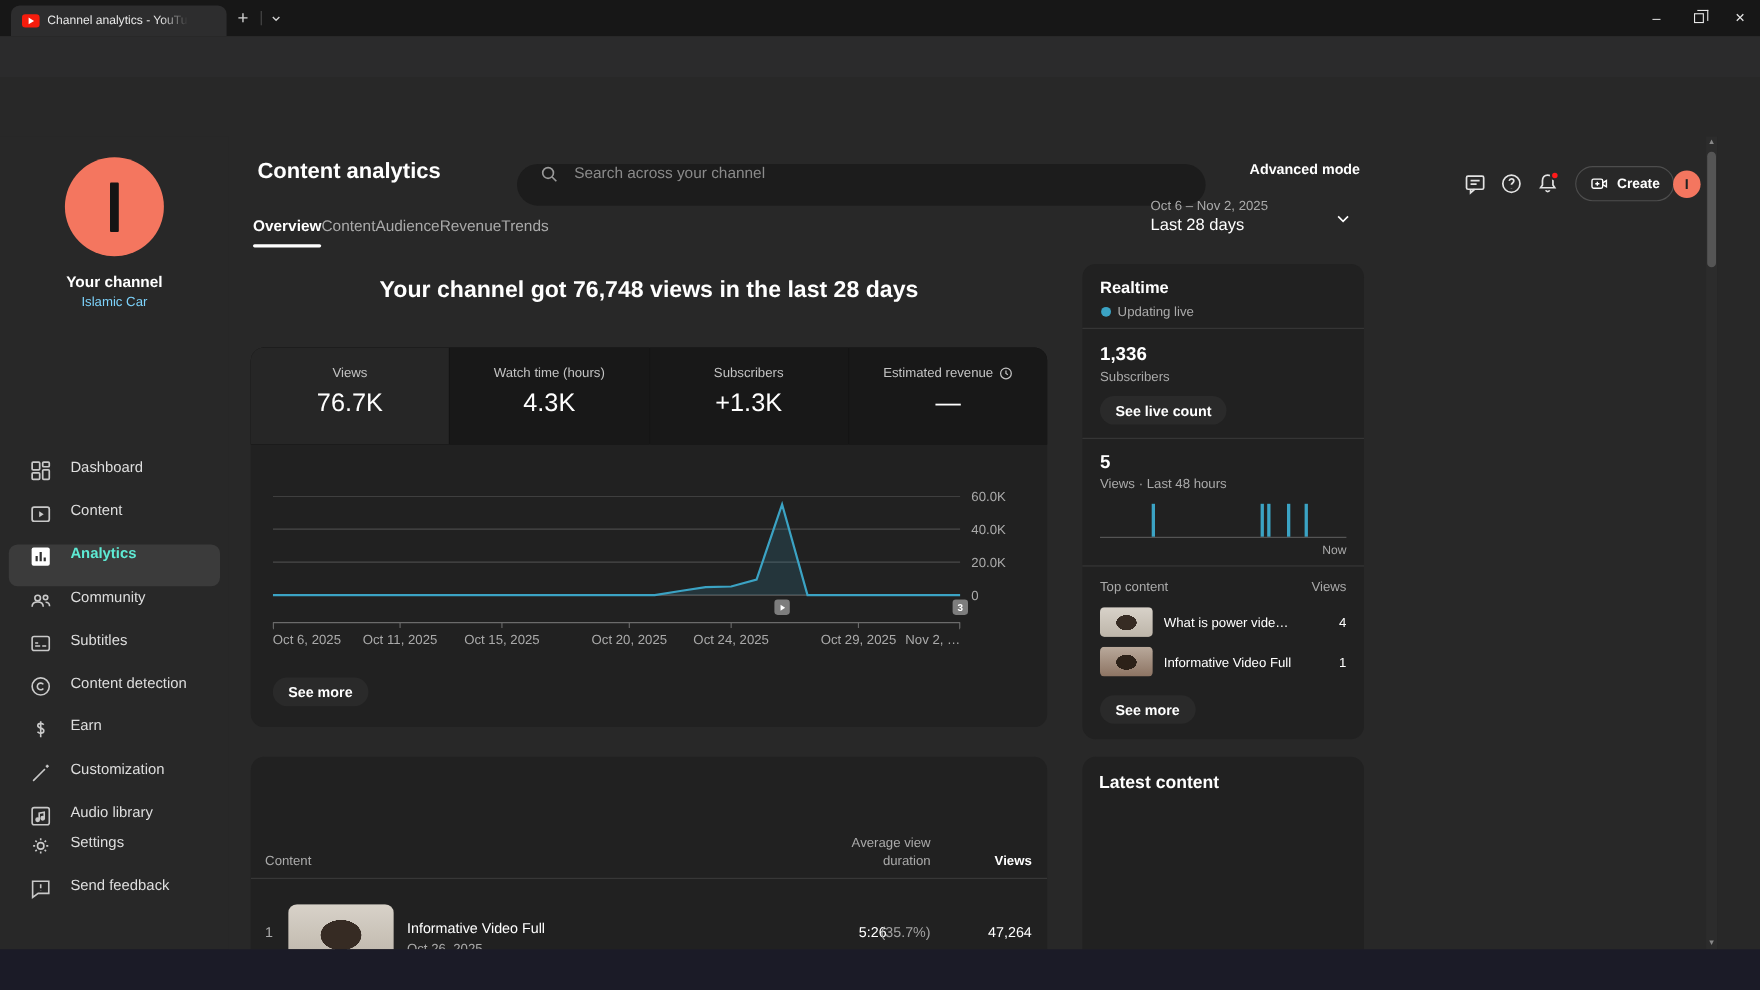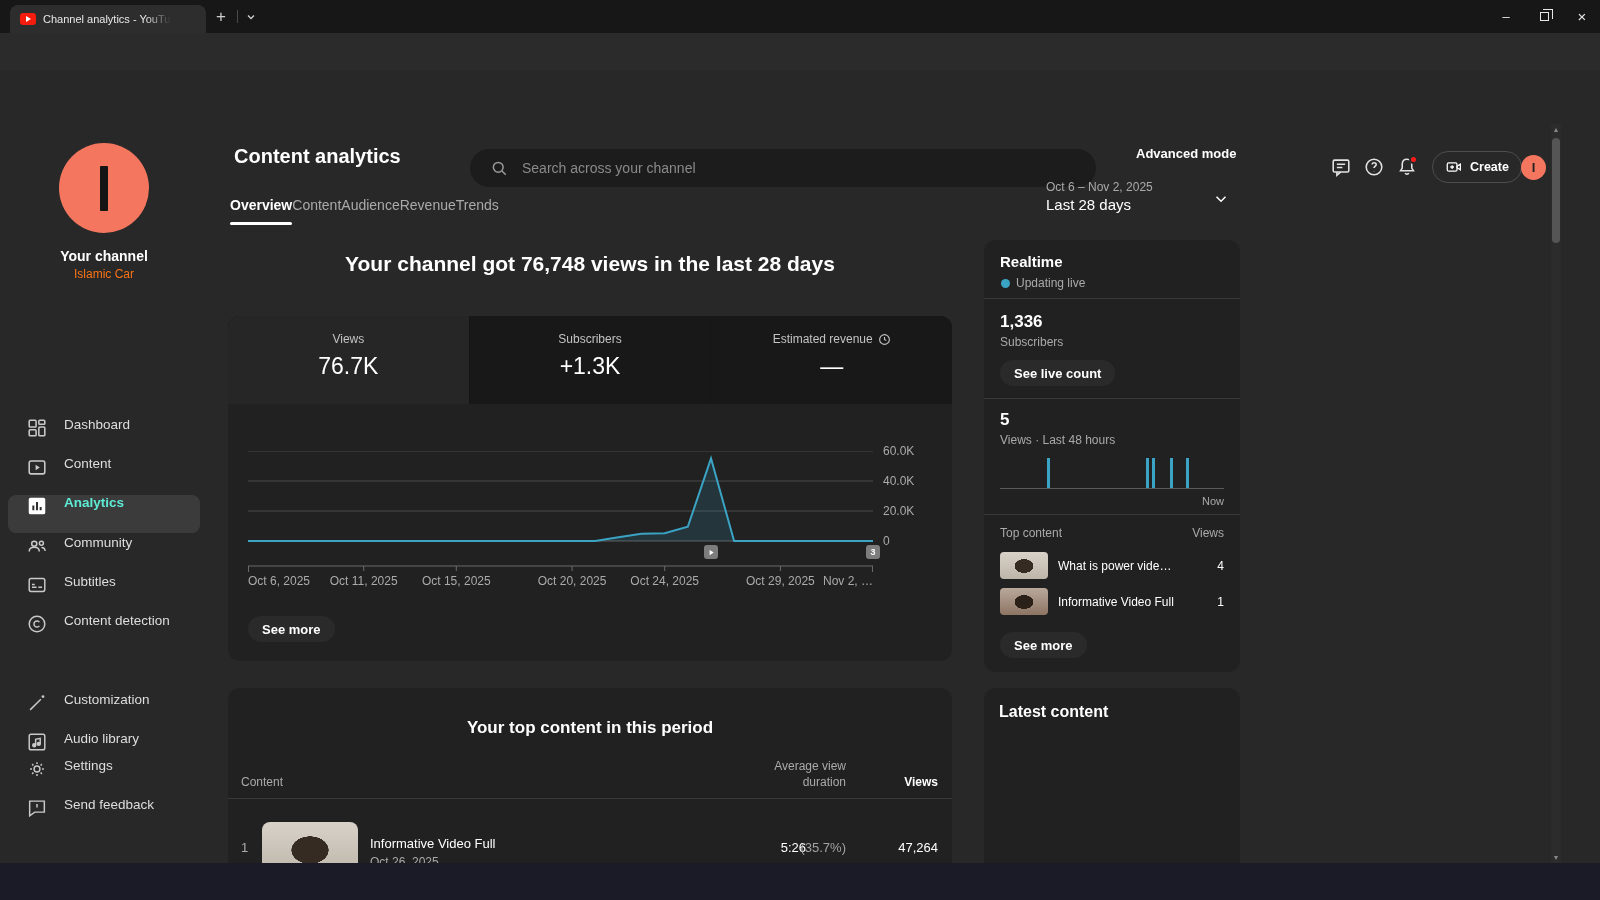--- a/index.html
+++ b/index.html
@@ -23,33 +23,33 @@
 .omnibox{position:absolute;left:106px;top:38px;width:1448px;height:26px;border-radius:13px;background:#1d1d1f;display:flex;align-items:center}
 .site-chip{display:flex;align-items:center;gap:4px;background:#3a3a3c;border-radius:10px;height:20px;padding:0 9px;margin-left:4px;color:#ddd;font-size:11px;font-weight:700}
 .url-text{font-size:13px;color:#e3e3e3;margin-left:12px;white-space:nowrap}
 .omni-star{margin-left:auto;margin-right:12px;color:#c9c9c9;font-size:14px}
 
 .yt-header{position:absolute;left:0;top:70px;width:1600px;height:54px;background:#282828}
 .hamburger span{display:block;width:18px;height:2px;background:#e8e8e8;margin-bottom:4px}
 .logo-box{position:absolute;left:62px;top:86px;width:31px;height:22px;background:#f60d0d;border-radius:5px}
 .logo-box::after{content:"";position:absolute;left:12px;top:6px;border-left:8px solid #fff;border-top:5px solid transparent;border-bottom:5px solid transparent}
 .logo-text{position:absolute;left:100px;top:84px;font-size:21px;font-weight:700;letter-spacing:.2px;color:#fff}
-.searchbar{position:absolute;left:470px;top:79px;width:626px;height:38px;background:#1c1c1c;border-radius:19px;display:flex;align-items:center}
+.searchbar{position:absolute;left:470px;top:79px;width:626px;height:38px;background:#1c1c1c;border-radius:19px;display:flex;align-items:flex-start}
 .searchbar input{background:transparent;border:none;outline:none;color:#ddd;font-size:14px;width:540px;font-family:"Liberation Sans",sans-serif}
 .searchbar input::placeholder{color:#8a8a8a}
 .hdr-icon{position:absolute;top:86px;width:22px;height:22px;color:#e3e3e3}
 .bell-dot{position:absolute;left:1409px;top:85px;width:9px;height:9px;border-radius:50%;background:#ff1a1a;border:2px solid #282828}
 .create-btn{position:absolute;left:1432px;top:81px;height:32px;border:1px solid #4d4d4d;border-radius:16px;display:flex;align-items:center;gap:7px;padding:0 12px;color:#fff;font-size:12.5px;font-weight:700}
 .avatar-sm{position:absolute;left:1521px;top:85px;width:25px;height:25px;border-radius:50%;background:#F4765F;color:#222;font-weight:700;font-size:13px;display:flex;align-items:center;justify-content:center}
 
 .sidebar{position:absolute;left:0;top:124px;width:208px;height:739px;background:#282828}
 .avatar-lg{position:absolute;left:59px;top:19px;width:90px;height:90px;border-radius:50%;background:#F4765F}
 .avatar-lg::after{content:"";position:absolute;left:41px;top:23px;width:8px;height:45px;background:#141414;border-radius:1px}
 .ch-title{position:absolute;left:0;top:124px;width:208px;text-align:center;font-size:14px;font-weight:700}
-.ch-name{position:absolute;left:0;top:143px;width:208px;text-align:center;font-size:12px;color:#f97316}
+.ch-name{position:absolute;left:0;top:143px;width:208px;text-align:center;font-size:12px;color:#7dd3fc}
 .nav-item{position:absolute;left:8px;width:192px;height:38px;border-radius:8px;display:flex;align-items:flex-start;color:#dedede;font-size:13.5px}
 .nav-item .ni-icon{width:22px;height:22px;margin:0 16px 0 18px;color:#c9c9c9;flex:0 0 auto}
 .nav-item.active{background:#3b3b3b;color:#5eead4;font-weight:700}
 
 .page-title{position:absolute;left:234px;top:145px;font-size:20px;font-weight:700}
 .adv-mode{position:absolute;left:1136px;top:146px;font-size:13px;font-weight:700;color:#fff}
 .tabsrow{position:absolute;left:230px;top:197px;display:flex;}
 .a-tab{font-size:14px;color:#aaa;padding-bottom:12px;position:relative}
 .a-tab.active{color:#fff;font-weight:700}
 .a-tab.active::after{content:"";position:absolute;left:0;right:0;bottom:0;height:3px;background:#fff;border-radius:2px}
@@ -231,20 +231,28 @@
   </div>
   <div class="nav-item" style="top:489px">
     <span class="ni-icon">
         <svg viewBox="0 0 24 24" width="22" height="22" fill="none" stroke="currentColor" stroke-width="1.6">
           <circle cx="12" cy="12" r="8.5"></circle>
           <path d="M14.6 10a3.3 3.3 0 1 0 0 4"></path>
         </svg>
       </span>
     <span>Content detection</span>
   </div>
+  <div class="nav-item" style="top:528px">
+    <span class="ni-icon">
+        <svg viewBox="0 0 24 24" width="22" height="22" fill="none" stroke="currentColor" stroke-width="1.6">
+          <path d="M12 4v16M15 7.5c-.7-.9-1.7-1.4-3-1.4-1.7 0-2.9 1-2.9 2.4 0 3.1 6 1.6 6 5 0 1.5-1.3 2.5-3.1 2.5-1.3 0-2.4-.5-3.2-1.5"></path>
+        </svg>
+      </span>
+    <span>Earn</span>
+  </div>
   <div class="nav-item" style="top:568px">
     <span class="ni-icon">
         <svg viewBox="0 0 24 24" width="22" height="22" fill="none" stroke="currentColor" stroke-width="1.6">
           <path d="M4.5 19.5L14 10M14 10l2.2-2.2"></path>
           <path d="M18.5 3.5v3M17 5h3M20.5 9.5h.01M13.5 3.5h.01"></path>
         </svg>
       </span>
     <span>Customization</span>
   </div>
   <div class="nav-item" style="top:607px">
@@ -298,20 +306,24 @@
   </span>
 </div>
 
 <div class="headline">Your channel got 76,748 views in the last 28 days</div>
 
 <div class="card" style="left: 228px; top: 316px; width: 724px; height: 345px; position: absolute;">
   <div class="metrics">
     <div class="metric selected">
       <div class="m-label">Views</div>
       <div class="m-value">76.7K</div>
+    </div>
+    <div class="metric">
+      <div class="m-label">Watch time (hours)</div>
+      <div class="m-value">4.3K</div>
     </div>
     <div class="metric">
       <div class="m-label">Subscribers</div>
       <div class="m-value">+1.3K</div>
     </div>
     <div class="metric">
       <div class="m-label">
         <span>Estimated revenue</span>
         <svg width="13" height="13" viewBox="0 0 16 16" fill="none" stroke="#c3c3c3" stroke-width="1.4">
             <circle cx="8" cy="8" r="6"></circle>
@@ -360,21 +372,20 @@
         <svg viewBox="0 0 24 24" width="9" height="9">
           <path d="M7 5l11 7-11 7z" fill="#fff"></path>
         </svg>
       </div>
       <div class="chart-marker" style="left: 618px;">3</div>
     </div>
   <div class="pill-btn abs" style="left:20px;top:300px">See more</div>
 </div>
 
 <div class="card" style="left:228px;top:688px;width:724px;height:175px;border-radius:12px 12px 0 0;overflow:hidden">
-  <div class="abs" style="left:0;top:30px;width:724px;text-align:center;font-size:17px;font-weight:700">Your top content in this period</div>
   <span class="th" style="left:13px;top:87px">Content</span>
   <span class="th" style="right:106px;top:71px">Average view</span>
   <span class="th" style="right:106px;top:87px">duration</span>
   <span class="th" style="right:14px;top:87px;color:#fff;font-weight:700">Views</span>
   <div class="divider" style="left:0;top:110px;width:724px"></div>
   <div>
     <span class="abs" style="left:13px;top:152px;font-size:13px;color:#aaa">1</span>
     <div class="thumb abs" style="left:34px;top:134px;width:96px;height:54px"></div>
     <span class="abs" style="left:142px;top:148px;font-size:13px">Informative Video Full</span>
     <span class="abs" style="left:142px;top:167px;font-size:12px;color:#aaa">Oct 26, 2025</span>

